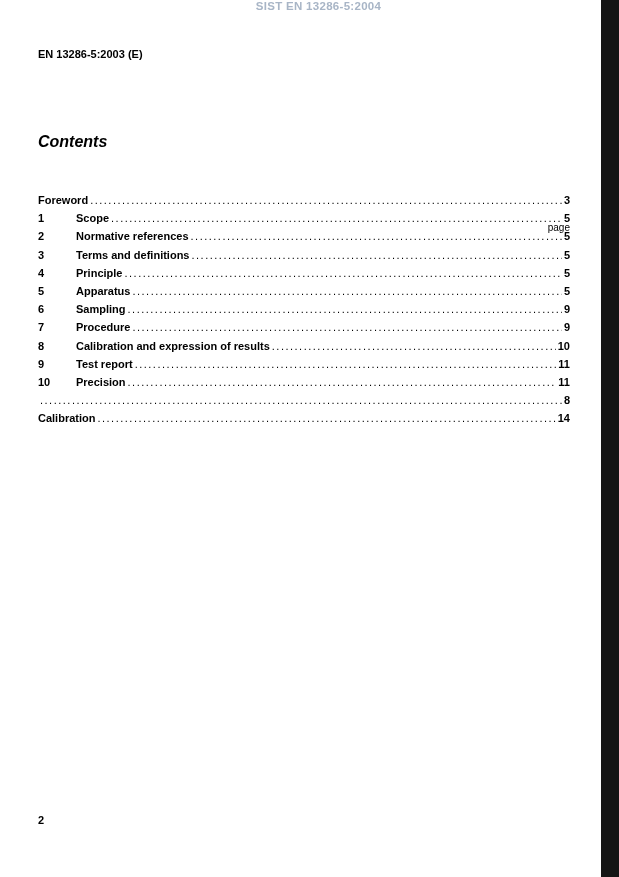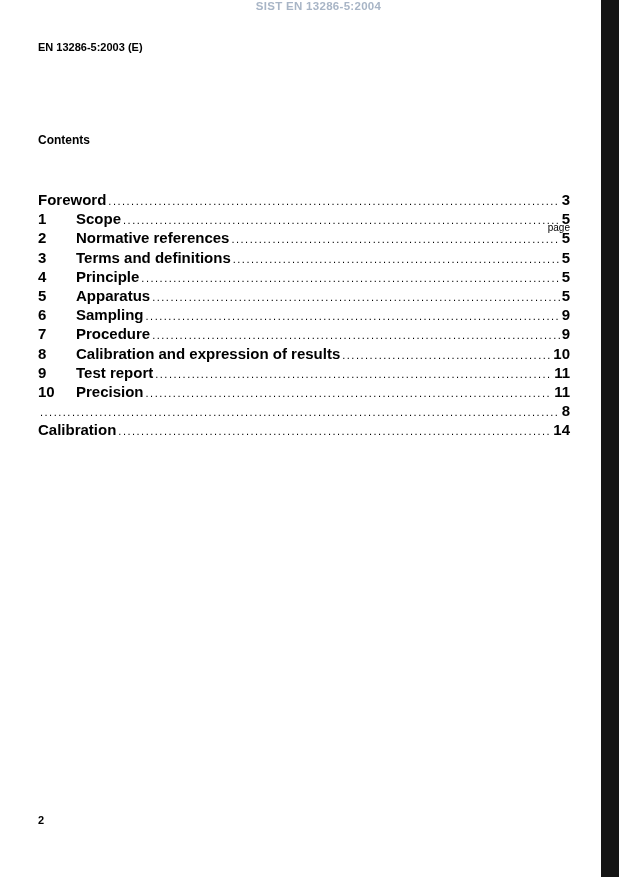--- a/index.html
+++ b/index.html
@@ -29,51 +29,52 @@
     right: 18px;
     text-align: center;
     font-size: 11.5px;
     font-weight: bold;
     color: var(--watermark, #a8b5c6);
     letter-spacing: 0.3px;
     padding-left: 36px;
   }
   .doc-ref {
     position: absolute;
-    top: 41px;
+    top: 48px;
     left: 38px;
     font-size: 11px;
     font-weight: bold;
   }
   .contents-title {
     position: absolute;
     top: 133px;
     left: 38px;
-    font-size: 12px;
+    font-size: 16px;
     font-weight: bold;
+    font-style: italic;
   }
   .page-label {
     position: absolute;
     top: 174px;
     right: 49px;
     font-size: 10px;
     font-weight: normal;
     margin-top: 48px;
   }
   .toc {
     position: absolute;
     top: 191px;
     left: 38px;
     right: 49px;
   }
   .toc-row {
     display: flex;
     align-items: baseline;
     line-height: 18.2px;
-    font-size: 15px;
+    font-size: 11px;
     font-weight: bold;
   }
   .toc-num {
     flex: 0 0 38px;
     font-weight: bold;
   }
   .toc-title {
     white-space: nowrap;
     font-weight: bold;
   }

